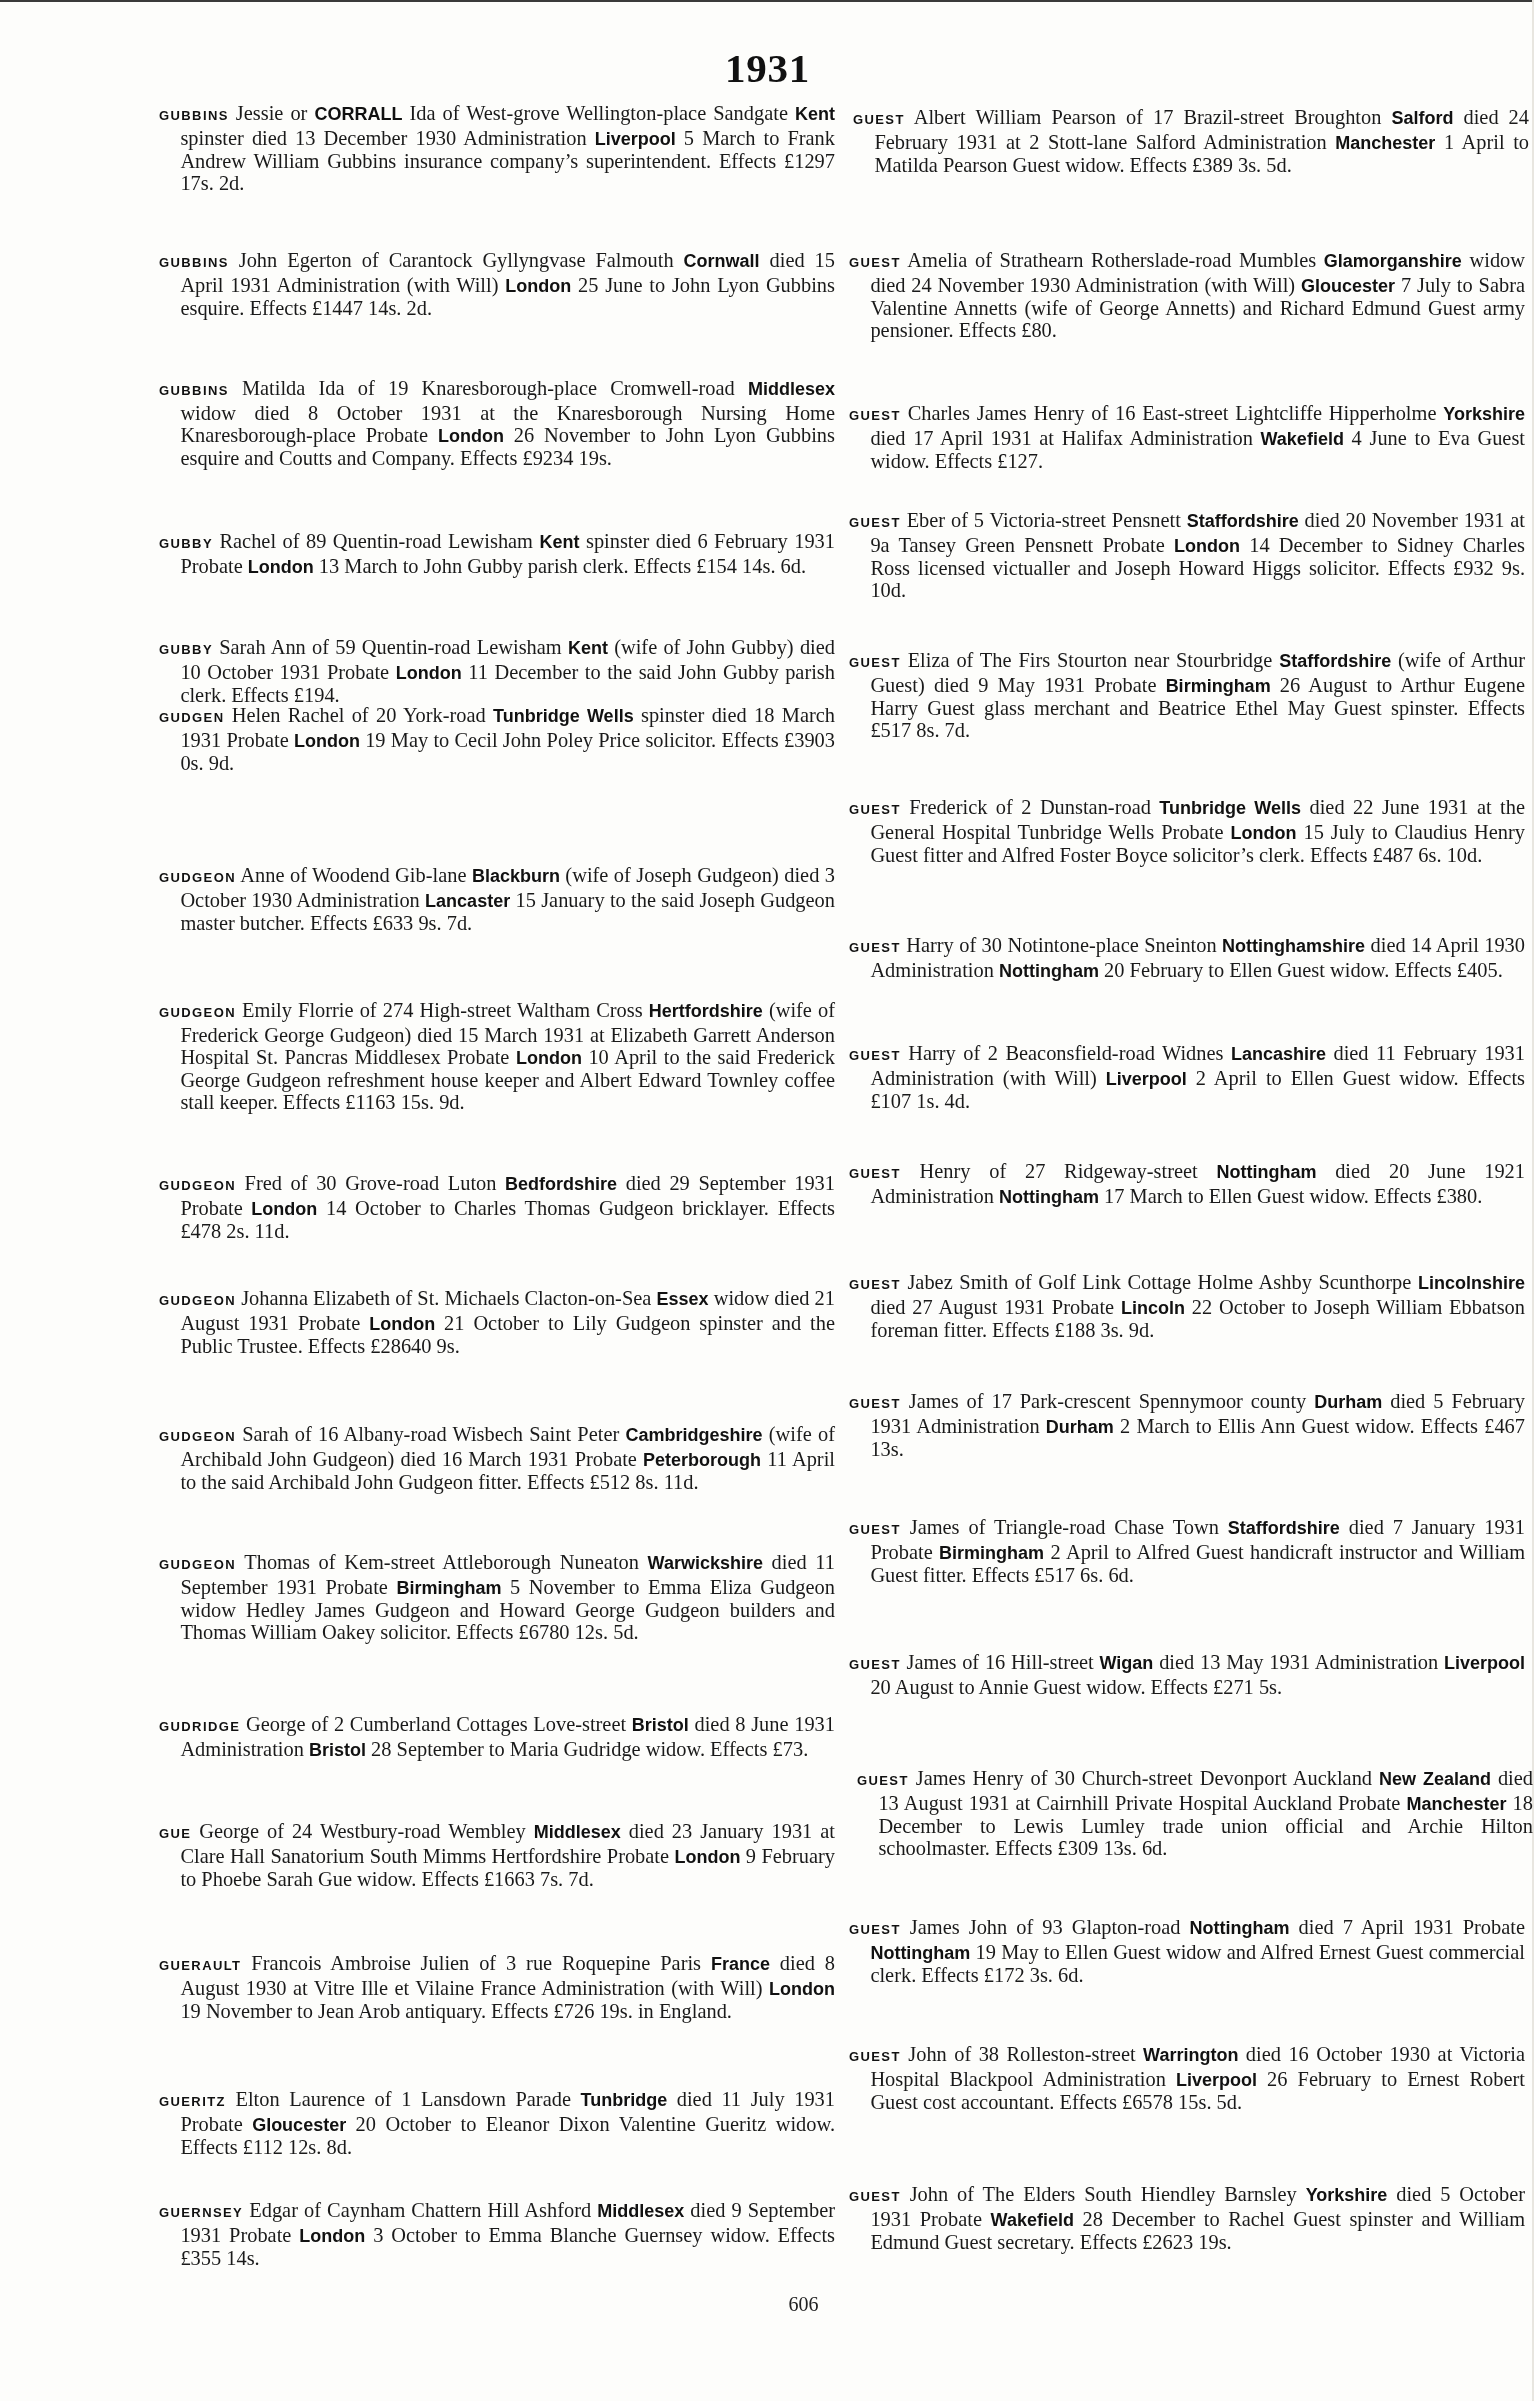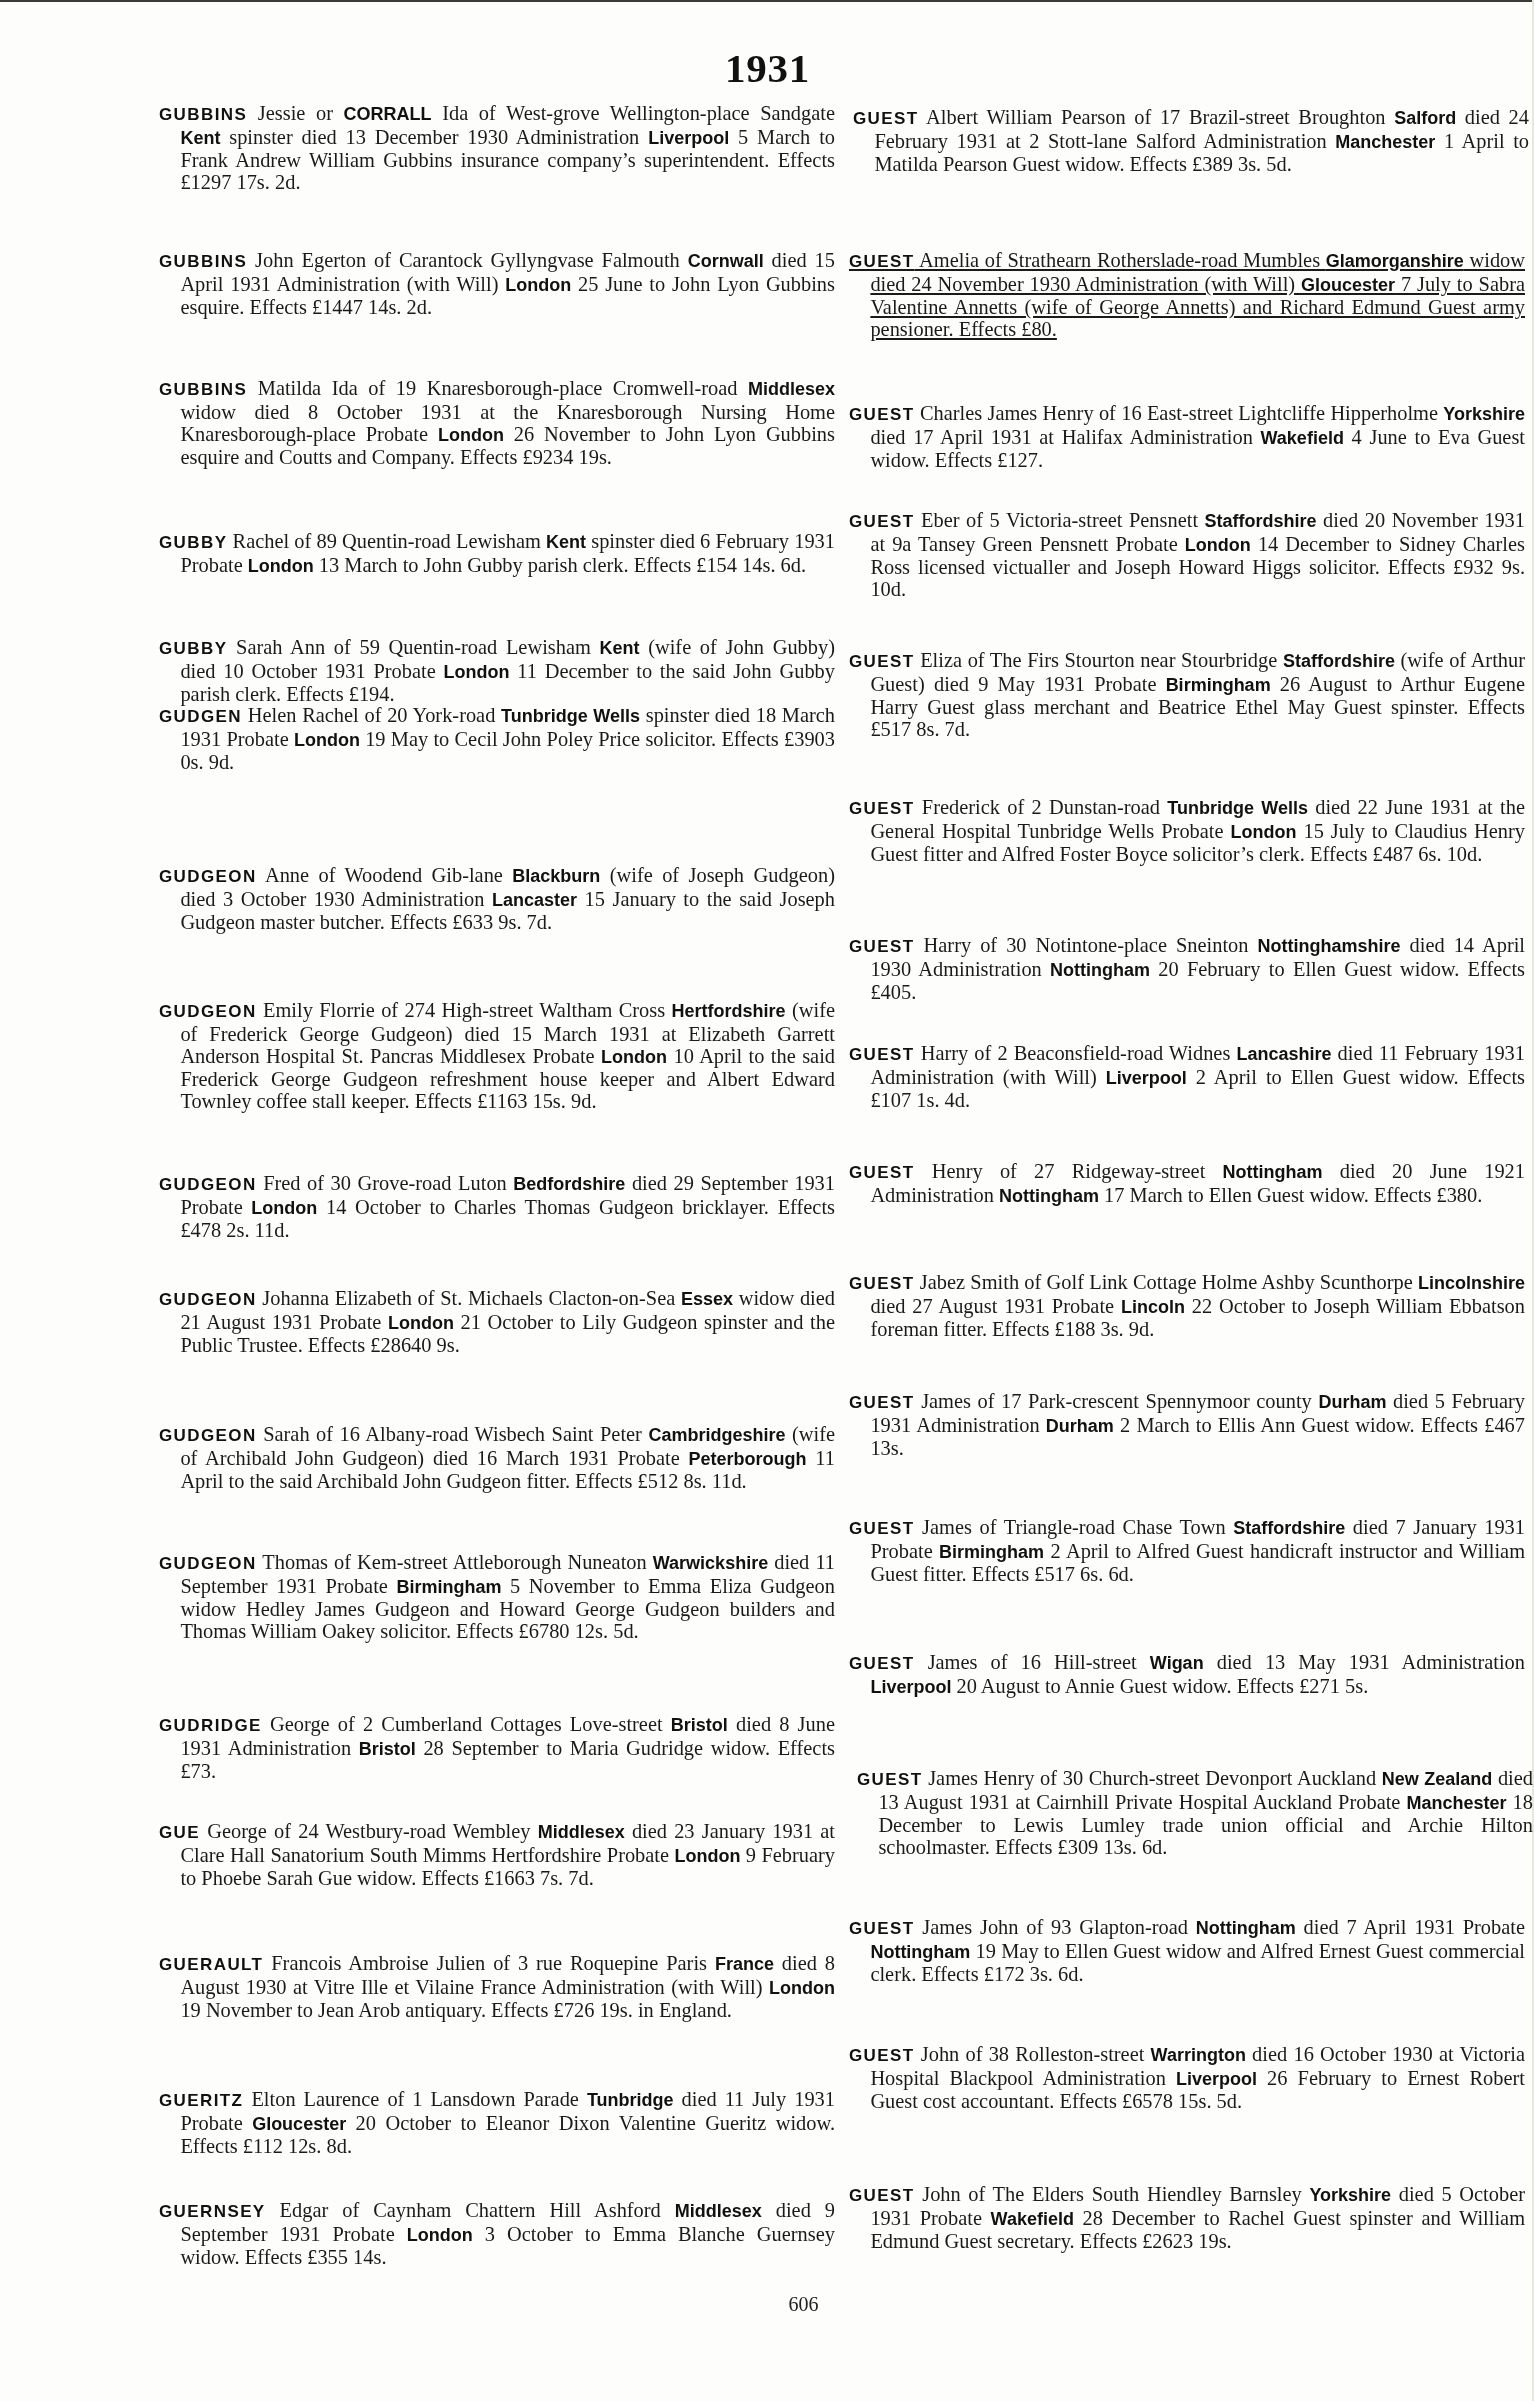--- a/index.html
+++ b/index.html
@@ -16,21 +16,21 @@
   .col { position: absolute; top: 0; width: 686px; }
   .col.left { left: 159px; }
   .col.right { left: 849px; }
   .entry {
     position: absolute; left: 0; width: 676px;
     font-size: 20.4px; line-height: 22px; text-align: justify;
     padding-left: 21.4px; text-indent: -21.4px; box-sizing: border-box;
   }
   .entry .surname {
     font-family: "Liberation Sans", "DejaVu Sans", sans-serif; font-weight: bold;
-    letter-spacing: 1.4px; font-size: 17px; color: #111;
+    letter-spacing: 1.4px; font-size: 13px; color: #111;
   }
   .entry b {
     font-family: "Liberation Sans", "DejaVu Sans", sans-serif; font-weight: bold; font-size: 18px; color: #111;
   }
   .page-number {
     position: absolute; top: 2293px; left: 0; width: 1535px; text-align: center;
     font-size: 20px; color: #222; margin-left: 36px;
   }
 </style>
 </head>
@@ -55,21 +55,21 @@
     <p class="entry" style="top: 1423px; margin: 0px;"><span class="surname">GUDGEON</span> Sarah of 16 Albany-road Wisbech Saint Peter <b>Cambridgeshire</b> (wife of Archibald John Gudgeon) died 16 March 1931 Probate <b>Peterborough</b> 11 April to the said Archibald John Gudgeon fitter. Effects £512 8s. 11d.</p>
     <p class="entry" style="top: 1551px; margin: 0px;"><span class="surname">GUDGEON</span> Thomas of Kem-street Attleborough Nuneaton <b>Warwickshire</b> died 11 September 1931 Probate <b>Birmingham</b> 5 November to Emma Eliza Gudgeon widow Hedley James Gudgeon and Howard George Gudgeon builders and Thomas William Oakey solicitor. Effects £6780 12s. 5d.</p>
     <p class="entry" style="top: 1713px; margin: 0px;"><span class="surname">GUDRIDGE</span> George of 2 Cumberland Cottages Love-street <b>Bristol</b> died 8 June 1931 Administration <b>Bristol</b> 28 September to Maria Gudridge widow. Effects £73.</p>
     <p class="entry" style="top: 1820px; margin: 0px;"><span class="surname">GUE</span> George of 24 Westbury-road Wembley <b>Middlesex</b> died 23 January 1931 at Clare Hall Sanatorium South Mimms Hertfordshire Probate <b>London</b> 9 February to Phoebe Sarah Gue widow. Effects £1663 7s. 7d.</p>
     <p class="entry" style="top: 1952px; margin: 0px;"><span class="surname">GUERAULT</span> Francois Ambroise Julien of 3 rue Roquepine Paris <b>France</b> died 8 August 1930 at Vitre Ille et Vilaine France Administration (with Will) <b>London</b> 19 November to Jean Arob antiquary. Effects £726 19s. in England.</p>
     <p class="entry" style="top: 2088px; margin: 0px;"><span class="surname">GUERITZ</span> Elton Laurence of 1 Lansdown Parade <b>Tunbridge</b> died 11 July 1931 Probate <b>Gloucester</b> 20 October to Eleanor Dixon Valentine Gueritz widow. Effects £112 12s. 8d.</p>
     <p class="entry" style="top: 2199px; margin: 0px;"><span class="surname">GUERNSEY</span> Edgar of Caynham Chattern Hill Ashford <b>Middlesex</b> died 9 September 1931 Probate <b>London</b> 3 October to Emma Blanche Guernsey widow. Effects £355 14s.</p>
   </div>
 <div class="col right">
     <p class="entry" style="top: 102px; margin: 4px;"><span class="surname">GUEST</span> Albert William Pearson of 17 Brazil-street Broughton <b>Salford</b> died 24 February 1931 at 2 Stott-lane Salford Administration <b>Manchester</b> 1 April to Matilda Pearson Guest widow. Effects £389 3s. 5d.</p>
-    <p class="entry" style="top: 249px; margin: 0px; text-decoration: underline;"><span class="surname">GUEST</span> Amelia of Strathearn Rotherslade-road Mumbles <b>Glamorganshire</b> widow died 24 November 1930 Administration (with Will) <b>Gloucester</b> 7 July to Sabra Valentine Annetts (wife of George Annetts) and Richard Edmund Guest army pensioner. Effects £80.</p>
+    <p class="entry" style="top: 249px; margin: 0px;"><span class="surname">GUEST</span> Amelia of Strathearn Rotherslade-road Mumbles <b>Glamorganshire</b> widow died 24 November 1930 Administration (with Will) <b>Gloucester</b> 7 July to Sabra Valentine Annetts (wife of George Annetts) and Richard Edmund Guest army pensioner. Effects £80.</p>
     <p class="entry" style="top: 402px; margin: 0px;"><span class="surname">GUEST</span> Charles James Henry of 16 East-street Lightcliffe Hipperholme <b>Yorkshire</b> died 17 April 1931 at Halifax Administration <b>Wakefield</b> 4 June to Eva Guest widow. Effects £127.</p>
     <p class="entry" style="top: 509px; margin: 0px;"><span class="surname">GUEST</span> Eber of 5 Victoria-street Pensnett <b>Staffordshire</b> died 20 November 1931 at 9a Tansey Green Pensnett Probate <b>London</b> 14 December to Sidney Charles Ross licensed victualler and Joseph Howard Higgs solicitor. Effects £932 9s. 10d.</p>
     <p class="entry" style="top: 649px; margin: 0px;"><span class="surname">GUEST</span> Eliza of The Firs Stourton near Stourbridge <b>Staffordshire</b> (wife of Arthur Guest) died 9 May 1931 Probate <b>Birmingham</b> 26 August to Arthur Eugene Harry Guest glass merchant and Beatrice Ethel May Guest spinster. Effects £517 8s. 7d.</p>
     <p class="entry" style="top: 796px; margin: 0px;"><span class="surname">GUEST</span> Frederick of 2 Dunstan-road <b>Tunbridge Wells</b> died 22 June 1931 at the General Hospital Tunbridge Wells Probate <b>London</b> 15 July to Claudius Henry Guest fitter and Alfred Foster Boyce solicitor’s clerk. Effects £487 6s. 10d.</p>
     <p class="entry" style="top: 934px; margin: 0px;"><span class="surname">GUEST</span> Harry of 30 Notintone-place Sneinton <b>Nottinghamshire</b> died 14 April 1930 Administration <b>Nottingham</b> 20 February to Ellen Guest widow. Effects £405.</p>
     <p class="entry" style="top: 1042px; margin: 0px;"><span class="surname">GUEST</span> Harry of 2 Beaconsfield-road Widnes <b>Lancashire</b> died 11 February 1931 Administration (with Will) <b>Liverpool</b> 2 April to Ellen Guest widow. Effects £107 1s. 4d.</p>
     <p class="entry" style="top: 1160px; margin: 0px;"><span class="surname">GUEST</span> Henry of 27 Ridgeway-street <b>Nottingham</b> died 20 June 1921 Administration <b>Nottingham</b> 17 March to Ellen Guest widow. Effects £380.</p>
     <p class="entry" style="top: 1271px; margin: 0px;"><span class="surname">GUEST</span> Jabez Smith of Golf Link Cottage Holme Ashby Scunthorpe <b>Lincolnshire</b> died 27 August 1931 Probate <b>Lincoln</b> 22 October to Joseph William Ebbatson foreman fitter. Effects £188 3s. 9d.</p>
     <p class="entry" style="top: 1390px; margin: 0px;"><span class="surname">GUEST</span> James of 17 Park-crescent Spennymoor county <b>Durham</b> died 5 February 1931 Administration <b>Durham</b> 2 March to Ellis Ann Guest widow. Effects £467 13s.</p>
     <p class="entry" style="top: 1516px; margin: 0px;"><span class="surname">GUEST</span> James of Triangle-road Chase Town <b>Staffordshire</b> died 7 January 1931 Probate <b>Birmingham</b> 2 April to Alfred Guest handicraft instructor and William Guest fitter. Effects £517 6s. 6d.</p>

